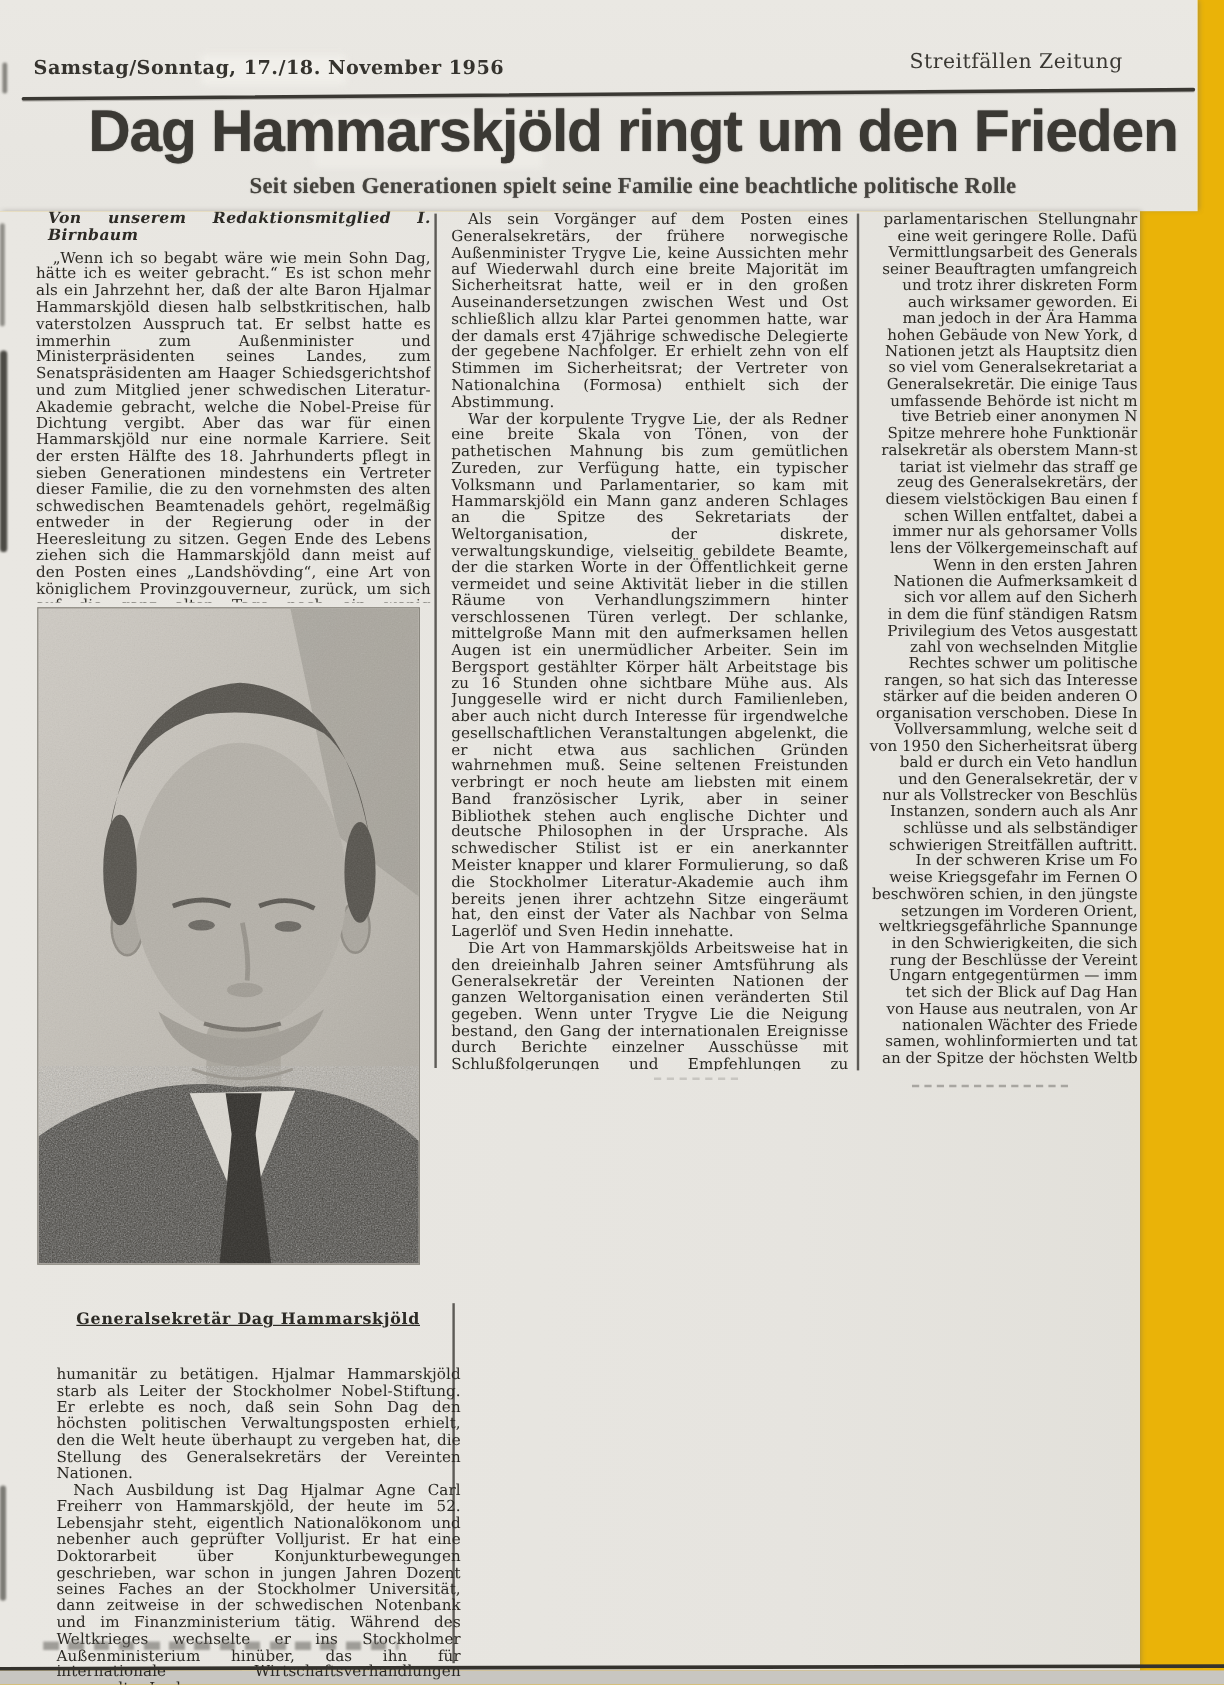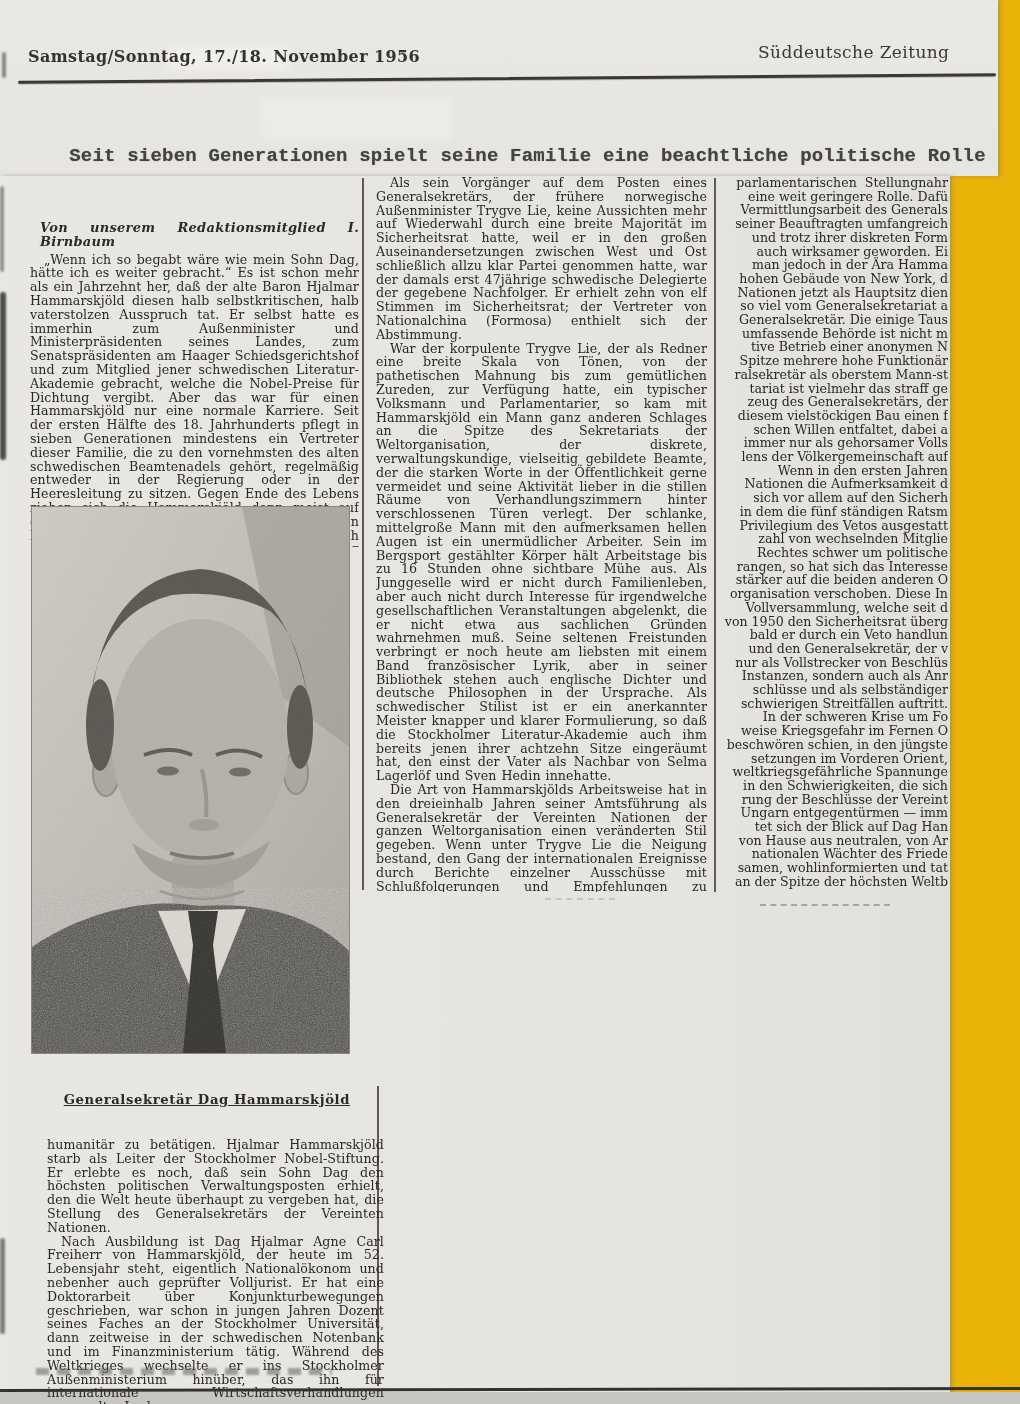--- a/index.html
+++ b/index.html
@@ -17,27 +17,27 @@
   .masthead-date{position:absolute;left:28px;top:47px;font-size:16px;font-weight:bold;
     color:#35332e;letter-spacing:.4px;}
   .masthead-paper{position:absolute;left:758px;top:42px;font-size:17px;color:#3a3833;letter-spacing:.4px;}
   .masthead-rule{position:absolute;left:18px;top:77px;width:978px;height:3px;background:#3a3833;
     transform:rotate(-0.45deg);border-radius:2px;box-shadow:0 1px 0 rgba(58,56,51,.25);}
 
   .headline{position:absolute;left:55px;top:82px;width:945px;margin:0;text-align:center;
     font-family:"Liberation Sans",sans-serif;font-weight:bold;font-size:49px;letter-spacing:-1px;
     color:#3b3934;text-shadow:0 0 1px rgba(45,43,38,.75);}
   .subheadline{position:absolute;left:55px;top:145px;width:945px;margin:0;text-align:center;
-    font-family:Liberation Mono, monospace;font-weight:bold;font-size:19px;
+    font-family:Liberation Serif, serif;font-weight:bold;font-size:19px;
     color:#45433e;letter-spacing:.2px;text-shadow:0 0 1px rgba(55,53,48,.5);}
 
   .body-text{font-size:12.6px;line-height:13.8px;color:#2a2823;text-align:justify;
     letter-spacing:.1px;word-spacing:.8px;}
   .col{position:absolute;}
-  .col1{left:30px;top:176px;width:329px;height:326px;overflow:hidden;margin-top:45px;}
+  .col1{left:30px;top:176px;width:329px;height:326px;overflow:hidden;}
   .col2{left:376px;top:176px;width:331px;height:716px;overflow:hidden;}
   .col3{left:723px;top:176px;width:225px;height:716px;overflow:hidden;
     white-space:pre;text-align:right;font-size:12.6px;line-height:13.7px;color:#2a2823;}
   .col1b{left:31px;top:1138px;width:337px;height:300px;overflow:hidden;margin-left:16px;}
   .para{margin:0;}
   .p-indent{text-indent:14px;}
   .byline{font-size:13px;font-weight:bold;font-style:italic;color:#2d2b26;
     margin:0 0 4px 10px;letter-spacing:.3px;}
 
   .vrule{position:absolute;width:2px;background:#45433e;opacity:.85;}
@@ -78,23 +78,24 @@
 
   <div class="paper-top"></div>
   <div class="paper-main"></div>
   <div class="bottom-strip"></div>
 
   <div class="whiteout wo1"></div>
   <div class="whiteout wo2"></div>
   <div class="whiteout wo3"></div>
 
   <div class="masthead-date">Samstag/Sonntag, 17./18. November 1956</div>
-  <div class="masthead-paper">Süddeutsche Zeitung</div>
+  <div class="masthead-paper">Streitfällen Zeitung</div>
   <div class="masthead-rule"></div>
 
+  <h1 class="headline">Dag Hammarskjöld ringt um den Frieden</h1>
   <h2 class="subheadline">Seit sieben Generationen spielt seine Familie eine beachtliche politische Rolle</h2>
 
   <div class="vrule vrule1"></div>
   <div class="vrule vrule2"></div>
   <div class="vrule vrule3"></div>
 
   <div class="col col1 body-text">
     <div class="byline">Von unserem Redaktionsmitglied I. Birnbaum</div>
     <p class="para p-indent">„Wenn ich so begabt wäre wie mein Sohn Dag, hätte ich es weiter gebracht.“ Es ist schon mehr als ein Jahrzehnt her, daß der alte Baron Hjalmar Hammarskjöld diesen halb selbstkritischen, halb vaterstolzen Ausspruch tat. Er selbst hatte es immerhin zum Außenminister und Ministerpräsidenten seines Landes, zum Senatspräsidenten am Haager Schiedsgerichtshof und zum Mitglied jener schwedischen Literatur-Akademie gebracht, welche die Nobel-Preise für Dichtung vergibt. Aber das war für einen Hammarskjöld nur eine normale Karriere. Seit der ersten Hälfte des 18. Jahrhunderts pflegt in sieben Generationen mindestens ein Vertreter dieser Familie, die zu den vornehmsten des alten schwedischen Beamtenadels gehört, regelmäßig entweder in der Regierung oder in der Heeresleitung zu sitzen. Gegen Ende des Lebens ziehen sich die Hammarskjöld dann meist auf den Posten eines „Landshövding“, eine Art von königlichem Provinzgouverneur, zurück, um sich auf die ganz alten Tage noch ein wenig literarisch, wissenschaftlich und</p>
   </div>

